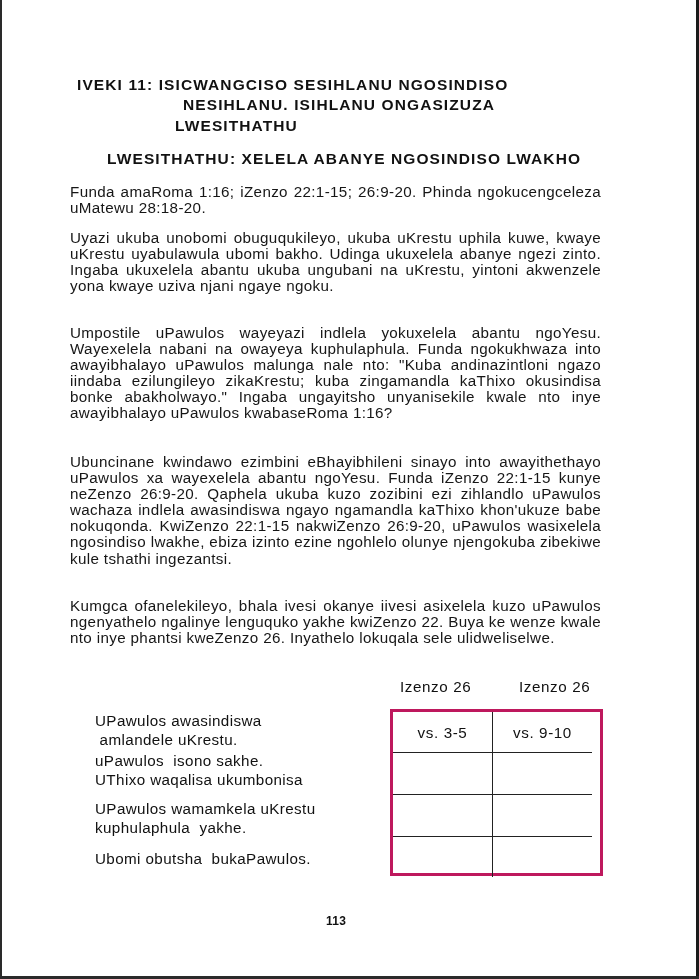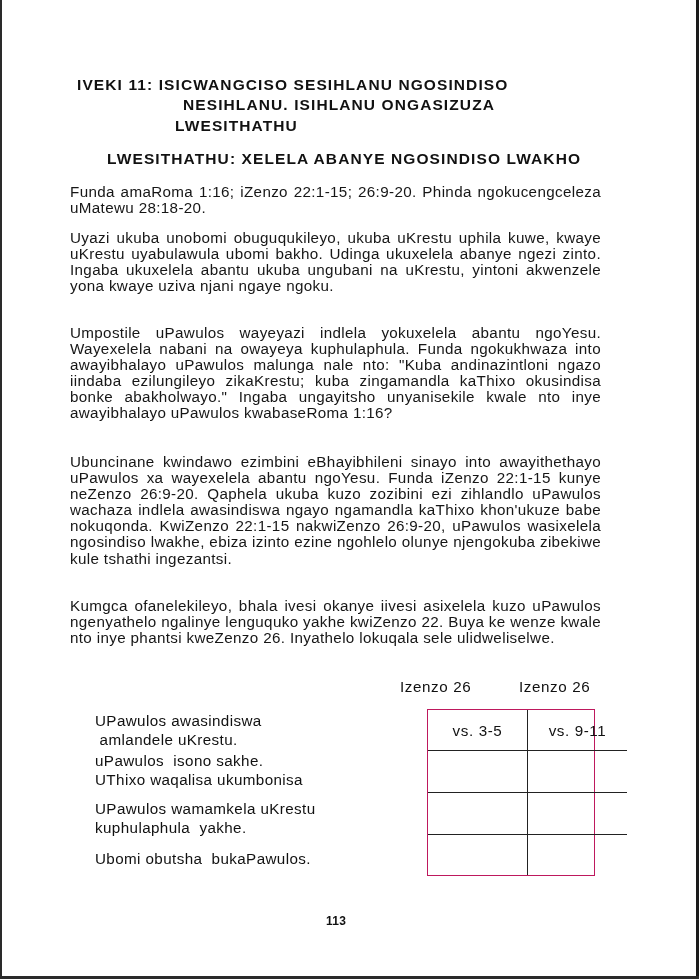--- a/index.html
+++ b/index.html
@@ -16,23 +16,23 @@
       letter-spacing:1.1px; line-height:18px; white-space:nowrap; color:#111;
     }
     .para {
       position:absolute; left:70px; width:531px; font-size:15.2px; line-height:16.1px;
       text-align:justify; text-align-last:left; letter-spacing:0.35px; color:#161616;
     }
     .col-head { position:absolute; top:678px; font-size:15.2px; letter-spacing:0.6px; white-space:nowrap; }
     .row-label { position:absolute; left:95px; font-size:15.2px; line-height:19px; letter-spacing:0.4px; white-space:nowrap; }
 
     .grid {
-      position:absolute; left:390px; top:709px; width:168px; height:167px;
-      border:1px solid #be185d; box-sizing:border-box;
-      display:grid; grid-template-columns:100px 99px; grid-template-rows:41px 42px 42px 40px;margin-left:37px;
+      position:absolute; left:390px; top:709px; width:213px; height:167px;
+      border:3px solid #be185d; box-sizing:border-box;
+      display:grid; grid-template-columns:100px 99px; grid-template-rows:41px 42px 42px 40px;
     }
     .cell {
       border-right:1px solid #222; border-bottom:1px solid #222; box-sizing:border-box;
       display:flex; align-items:center; justify-content:center; font-size:15.2px; letter-spacing:0.6px;
     }
     .cell.c2 { border-right:none; }
     .cell.last { border-bottom:none; }
     .page-num { position:absolute; left:326px; top:914px; font-size:12px; font-weight:bold; letter-spacing:0.3px;text-align:right; }
   </style>
 </head>
@@ -67,21 +67,21 @@
 <div class="row-label" style="top:799px;">
   <div>UPawulos wamamkela uKrestu</div>
   <div style="white-space:pre;">kuphulaphula  yakhe.</div>
 </div>
 <div class="row-label" style="top:849px;">
   <div style="white-space:pre;">Ubomi obutsha  bukaPawulos.</div>
 </div>
 
 <div class="grid">
   <div class="cell">vs. 3-5</div>
-  <div class="cell c2">vs. 9-11</div>
+  <div class="cell c2">vs. 9-10</div>
   <div class="cell"></div>
   <div class="cell c2"></div>
   <div class="cell"></div>
   <div class="cell c2"></div>
   <div class="cell last"></div>
   <div class="cell c2 last"></div>
 </div>
 
 <div class="page-num">113</div>
 

